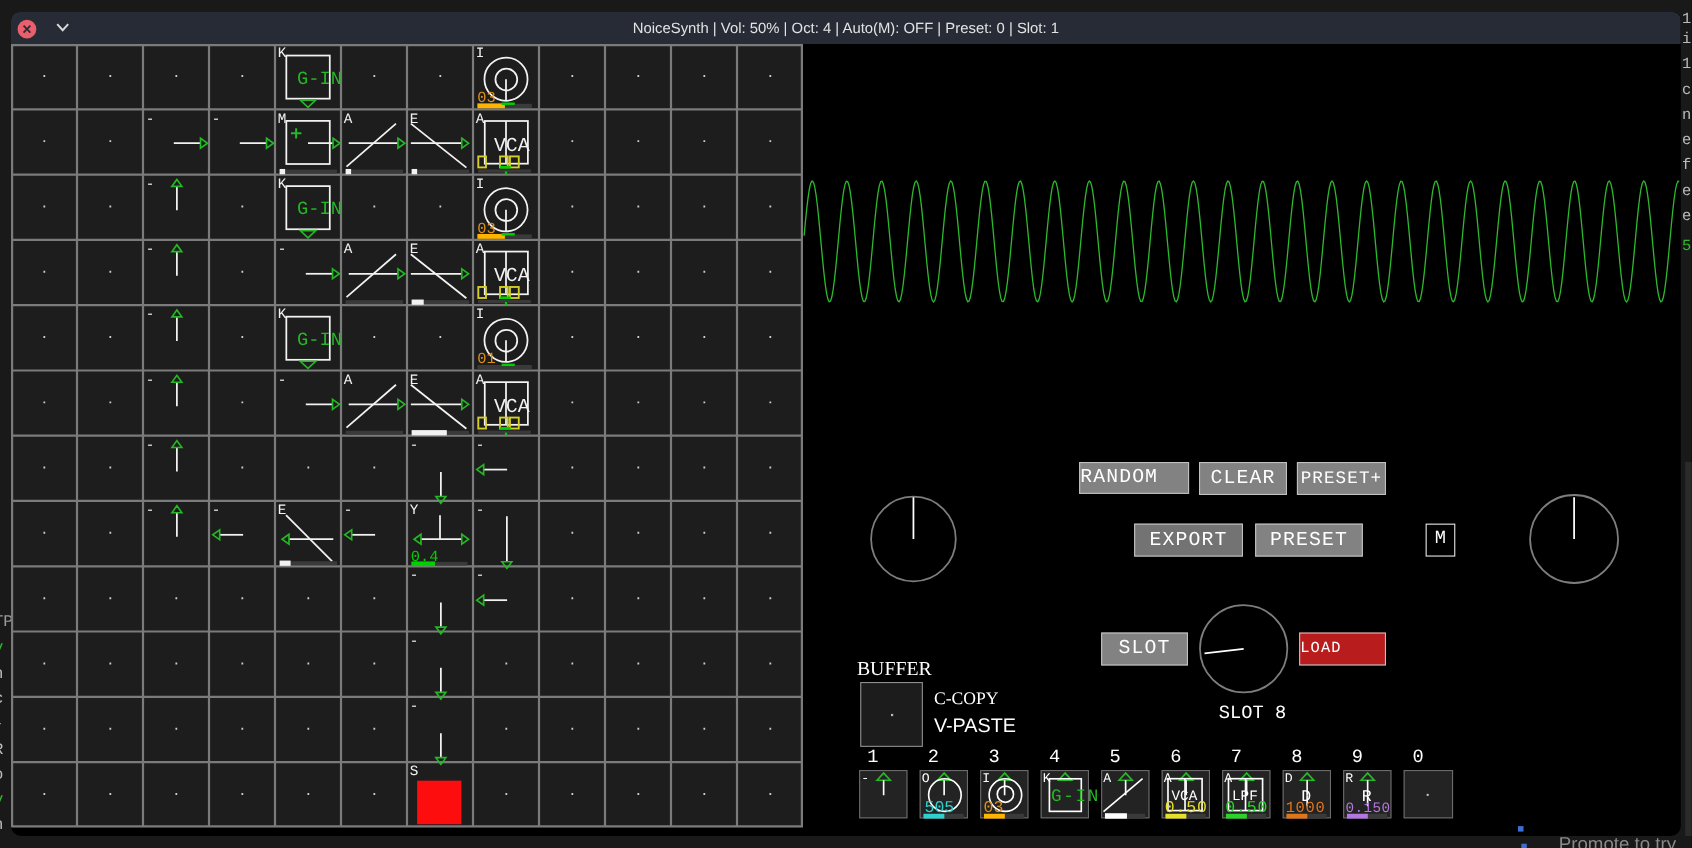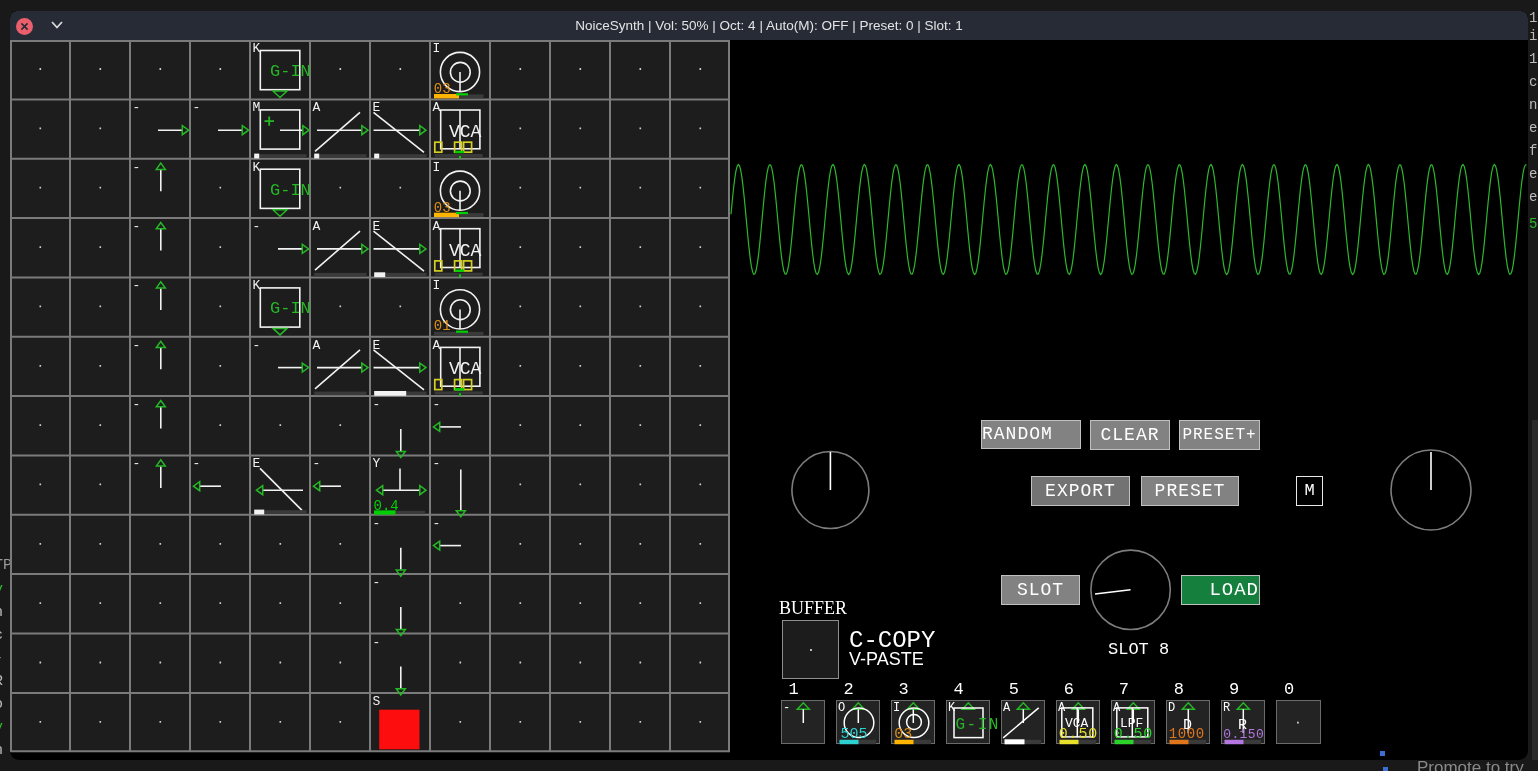--- a/index.html
+++ b/index.html
@@ -299,34 +299,34 @@
 <svg style="position:absolute;left:720px;top:0" width="798" height="720" viewBox="0 0 798 720">
       <polyline points="1,203.3 2.2,190.5 3.4,178.7 4.6,168.6 5.8,160.7 7,155.6 8.2,153.5 9.4,154.6 10.6,158.7 11.8,165.7 13,175.1 14.2,186.4 15.4,198.9 16.6,212.1 17.8,225 19,236.9 20.2,247.3 21.4,255.4 22.6,260.9 23.8,263.4 25,262.7 26.2,259 27.4,252.3 28.6,243.2 29.8,232.1 31,219.7 32.2,206.6 33.4,193.6 34.6,181.5 35.8,170.9 37,162.4 38.2,156.6 39.4,153.8 40.6,154 41.8,157.4 43,163.7 44.2,172.5 45.4,183.4 46.6,195.7 47.8,208.8 49,221.8 50.2,234.1 51.4,244.9 52.6,253.6 53.8,259.8 55,263 56.2,263.2 57.4,260.2 58.6,254.2 59.8,245.7 61,235 62.2,222.9 63.4,209.9 64.6,196.8 65.8,184.4 67,173.4 68.2,164.3 69.4,157.8 70.6,154.2 71.8,153.7 73,156.3 74.2,161.9 75.4,170.1 76.6,180.5 77.8,192.6 79,205.5 80.2,218.6 81.4,231.1 82.6,242.4 83.8,251.7 85,258.5 86.2,262.5 87.4,263.4 88.6,261.2 89.8,256 91,248.1 92.2,237.9 93.4,226 94.6,213.2 95.8,200 97,187.4 98.2,176 99.4,166.4 100.6,159.2 101.8,154.8 103,153.5 104.2,155.3 105.4,160.2 106.6,167.8 107.8,177.7 109,189.4 110.2,202.2 111.4,215.3 112.6,228.1 113.8,239.7 115,249.6 116.2,257.1 117.4,261.8 118.6,263.5 119.8,262.1 121,257.6 122.2,250.3 123.4,240.6 124.6,229.1 125.8,216.4 127,203.3 128.2,190.5 129.4,178.7 130.6,168.6 131.8,160.7 133,155.6 134.2,153.5 135.4,154.6 136.6,158.7 137.8,165.7 139,175.1 140.2,186.4 141.4,198.9 142.6,212.1 143.8,225 145,236.9 146.2,247.3 147.4,255.4 148.6,260.9 149.8,263.4 151,262.7 152.2,259 153.4,252.3 154.6,243.2 155.8,232.1 157,219.7 158.2,206.6 159.4,193.6 160.6,181.5 161.8,170.9 163,162.4 164.2,156.6 165.4,153.8 166.6,154 167.8,157.4 169,163.7 170.2,172.5 171.4,183.4 172.6,195.7 173.8,208.8 175,221.8 176.2,234.1 177.4,244.9 178.6,253.6 179.8,259.8 181,263 182.2,263.2 183.4,260.2 184.6,254.2 185.8,245.7 187,235 188.2,222.9 189.4,209.9 190.6,196.8 191.8,184.4 193,173.4 194.2,164.3 195.4,157.8 196.6,154.2 197.8,153.7 199,156.3 200.2,161.9 201.4,170.1 202.6,180.5 203.8,192.6 205,205.5 206.2,218.6 207.4,231.1 208.6,242.4 209.8,251.7 211,258.5 212.2,262.5 213.4,263.4 214.6,261.2 215.8,256 217,248.1 218.2,237.9 219.4,226 220.6,213.2 221.8,200 223,187.4 224.2,176 225.4,166.4 226.6,159.2 227.8,154.8 229,153.5 230.2,155.3 231.4,160.2 232.6,167.8 233.8,177.7 235,189.4 236.2,202.2 237.4,215.3 238.6,228.1 239.8,239.7 241,249.6 242.2,257.1 243.4,261.8 244.6,263.5 245.8,262.1 247,257.6 248.2,250.3 249.4,240.6 250.6,229.1 251.8,216.4 253,203.3 254.2,190.5 255.4,178.7 256.6,168.6 257.8,160.7 259,155.6 260.2,153.5 261.4,154.6 262.6,158.7 263.8,165.7 265,175.1 266.2,186.4 267.4,198.9 268.6,212.1 269.8,225 271,236.9 272.2,247.3 273.4,255.4 274.6,260.9 275.8,263.4 277,262.7 278.2,259 279.4,252.3 280.6,243.2 281.8,232.1 283,219.7 284.2,206.6 285.4,193.6 286.6,181.5 287.8,170.9 289,162.4 290.2,156.6 291.4,153.8 292.6,154 293.8,157.4 295,163.7 296.2,172.5 297.4,183.4 298.6,195.7 299.8,208.8 301,221.8 302.2,234.1 303.4,244.9 304.6,253.6 305.8,259.8 307,263 308.2,263.2 309.4,260.2 310.6,254.2 311.8,245.7 313,235 314.2,222.9 315.4,209.9 316.6,196.8 317.8,184.4 319,173.4 320.2,164.3 321.4,157.8 322.6,154.2 323.8,153.7 325,156.3 326.2,161.9 327.4,170.1 328.6,180.5 329.8,192.6 331,205.5 332.2,218.6 333.4,231.1 334.6,242.4 335.8,251.7 337,258.5 338.2,262.5 339.4,263.4 340.6,261.2 341.8,256 343,248.1 344.2,237.9 345.4,226 346.6,213.2 347.8,200 349,187.4 350.2,176 351.4,166.4 352.6,159.2 353.8,154.8 355,153.5 356.2,155.3 357.4,160.2 358.6,167.8 359.8,177.7 361,189.4 362.2,202.2 363.4,215.3 364.6,228.1 365.8,239.7 367,249.6 368.2,257.1 369.4,261.8 370.6,263.5 371.8,262.1 373,257.6 374.2,250.3 375.4,240.6 376.6,229.1 377.8,216.4 379,203.3 380.2,190.5 381.4,178.7 382.6,168.6 383.8,160.7 385,155.6 386.2,153.5 387.4,154.6 388.6,158.7 389.8,165.7 391,175.1 392.2,186.4 393.4,198.9 394.6,212.1 395.8,225 397,236.9 398.2,247.3 399.4,255.4 400.6,260.9 401.8,263.4 403,262.7 404.2,259 405.4,252.3 406.6,243.2 407.8,232.1 409,219.7 410.2,206.6 411.4,193.6 412.6,181.5 413.8,170.9 415,162.4 416.2,156.6 417.4,153.8 418.6,154 419.8,157.4 421,163.7 422.2,172.5 423.4,183.4 424.6,195.7 425.8,208.8 427,221.8 428.2,234.1 429.4,244.9 430.6,253.6 431.8,259.8 433,263 434.2,263.2 435.4,260.2 436.6,254.2 437.8,245.7 439,235 440.2,222.9 441.4,209.9 442.6,196.8 443.8,184.4 445,173.4 446.2,164.3 447.4,157.8 448.6,154.2 449.8,153.7 451,156.3 452.2,161.9 453.4,170.1 454.6,180.5 455.8,192.6 457,205.5 458.2,218.6 459.4,231.1 460.6,242.4 461.8,251.7 463,258.5 464.2,262.5 465.4,263.4 466.6,261.2 467.8,256 469,248.1 470.2,237.9 471.4,226 472.6,213.2 473.8,200 475,187.4 476.2,176 477.4,166.4 478.6,159.2 479.8,154.8 481,153.5 482.2,155.3 483.4,160.2 484.6,167.8 485.8,177.7 487,189.4 488.2,202.2 489.4,215.3 490.6,228.1 491.8,239.7 493,249.6 494.2,257.1 495.4,261.8 496.6,263.5 497.8,262.1 499,257.6 500.2,250.3 501.4,240.6 502.6,229.1 503.8,216.4 505,203.3 506.2,190.5 507.4,178.7 508.6,168.6 509.8,160.7 511,155.6 512.2,153.5 513.4,154.6 514.6,158.7 515.8,165.7 517,175.1 518.2,186.4 519.4,198.9 520.6,212.1 521.8,225 523,236.9 524.2,247.3 525.4,255.4 526.6,260.9 527.8,263.4 529,262.7 530.2,259 531.4,252.3 532.6,243.2 533.8,232.1 535,219.7 536.2,206.6 537.4,193.6 538.6,181.5 539.8,170.9 541,162.4 542.2,156.6 543.4,153.8 544.6,154 545.8,157.4 547,163.7 548.2,172.5 549.4,183.4 550.6,195.7 551.8,208.8 553,221.8 554.2,234.1 555.4,244.9 556.6,253.6 557.8,259.8 559,263 560.2,263.2 561.4,260.2 562.6,254.2 563.8,245.7 565,235 566.2,222.9 567.4,209.9 568.6,196.8 569.8,184.4 571,173.4 572.2,164.3 573.4,157.8 574.6,154.2 575.8,153.7 577,156.3 578.2,161.9 579.4,170.1 580.6,180.5 581.8,192.6 583,205.5 584.2,218.6 585.4,231.1 586.6,242.4 587.8,251.7 589,258.5 590.2,262.5 591.4,263.4 592.6,261.2 593.8,256 595,248.1 596.2,237.9 597.4,226 598.6,213.2 599.8,200 601,187.4 602.2,176 603.4,166.4 604.6,159.2 605.8,154.8 607,153.5 608.2,155.3 609.4,160.2 610.6,167.8 611.8,177.7 613,189.4 614.2,202.2 615.4,215.3 616.6,228.1 617.8,239.7 619,249.6 620.2,257.1 621.4,261.8 622.6,263.5 623.8,262.1 625,257.6 626.2,250.3 627.4,240.6 628.6,229.1 629.8,216.4 631,203.3 632.2,190.5 633.4,178.7 634.6,168.6 635.8,160.7 637,155.6 638.2,153.5 639.4,154.6 640.6,158.7 641.8,165.7 643,175.1 644.2,186.4 645.4,198.9 646.6,212.1 647.8,225 649,236.9 650.2,247.3 651.4,255.4 652.6,260.9 653.8,263.4 655,262.7 656.2,259 657.4,252.3 658.6,243.2 659.8,232.1 661,219.7 662.2,206.6 663.4,193.6 664.6,181.5 665.8,170.9 667,162.4 668.2,156.6 669.4,153.8 670.6,154 671.8,157.4 673,163.7 674.2,172.5 675.4,183.4 676.6,195.7 677.8,208.8 679,221.8 680.2,234.1 681.4,244.9 682.6,253.6 683.8,259.8 685,263 686.2,263.2 687.4,260.2 688.6,254.2 689.8,245.7 691,235 692.2,222.9 693.4,209.9 694.6,196.8 695.8,184.4 697,173.4 698.2,164.3 699.4,157.8 700.6,154.2 701.8,153.7 703,156.3 704.2,161.9 705.4,170.1 706.6,180.5 707.8,192.6 709,205.5 710.2,218.6 711.4,231.1 712.6,242.4 713.8,251.7 715,258.5 716.2,262.5 717.4,263.4 718.6,261.2 719.8,256 721,248.1 722.2,237.9 723.4,226 724.6,213.2 725.8,200 727,187.4 728.2,176 729.4,166.4 730.6,159.2 731.8,154.8 733,153.5 734.2,155.3 735.4,160.2 736.6,167.8 737.8,177.7 739,189.4 740.2,202.2 741.4,215.3 742.6,228.1 743.8,239.7 745,249.6 746.2,257.1 747.4,261.8 748.6,263.5 749.8,262.1 751,257.6 752.2,250.3 753.4,240.6 754.6,229.1 755.8,216.4 757,203.3 758.2,190.5 759.4,178.7 760.6,168.6 761.8,160.7 763,155.6 764.2,153.5 765.4,154.6 766.6,158.7 767.8,165.7 769,175.1 770.2,186.4 771.4,198.9 772.6,212.1 773.8,225 775,236.9 776.2,247.3 777.4,255.4 778.6,260.9 779.8,263.4 781,262.7 782.2,259 783.4,252.3 784.6,243.2 785.8,232.1 787,219.7 788.2,206.6 789.4,193.6 790.6,181.5 791.8,170.9 793,162.4 794.2,156.6 795.4,153.8 796.6,154" fill="none" stroke="#2cb82c" stroke-width="1.2"></polyline>
     </svg>
 <div style="position:absolute;left:971px;top:409px;width:100px;height:29px;background:#828282;border:1px solid #c0c0c0;box-sizing:border-box;color:#fff;font-family:'Liberation Mono',monospace;font-size:18px;text-align:left;line-height:27px;letter-spacing:1.0px">RANDOM</div>
     <div style="position:absolute;left:1080px;top:409px;width:80px;height:30px;background:#828282;border:1px solid #c0c0c0;box-sizing:border-box;color:#fff;font-family:'Liberation Mono',monospace;font-size:18px;text-align:center;line-height:28px;letter-spacing:1.0px">CLEAR</div>
     <div style="position:absolute;left:1169px;top:409px;width:81px;height:30px;background:#828282;border:1px solid #c0c0c0;box-sizing:border-box;color:#ffffff;font-family:'Liberation Mono',monospace;font-size:16px;text-align:center;line-height:28px;letter-spacing:1.0px">PRESET+</div>
     <div style="position:absolute;left:1021px;top:465px;width:99px;height:30px;background:#737373;border:1px solid #c0c0c0;box-sizing:border-box;color:#fff;font-family:'Liberation Mono',monospace;font-size:18px;text-align:center;line-height:28px;letter-spacing:1.0px">EXPORT</div>
     <div style="position:absolute;left:1131px;top:465px;width:98px;height:30px;background:#828282;border:1px solid #c0c0c0;box-sizing:border-box;color:#fff;font-family:'Liberation Mono',monospace;font-size:18px;text-align:center;line-height:28px;letter-spacing:1.0px">PRESET</div>
     <div style="position:absolute;left:1286px;top:465px;width:27px;height:30px;background:#000;border:1px solid #e8e8e8;box-sizing:border-box;color:#fff;font-family:'Liberation Mono',monospace;font-size:17px;text-align:center;line-height:28px">M</div>
     <div style="position:absolute;left:991px;top:564px;width:79px;height:30px;background:#828282;border:1px solid #c0c0c0;box-sizing:border-box;color:#fff;font-family:'Liberation Mono',monospace;font-size:18px;text-align:center;line-height:28px;letter-spacing:1.0px">SLOT</div>
-    <div style="position:absolute;left:1171px;top:564px;width:79px;height:30px;background:#15803d;border:1px solid #c0c0c0;box-sizing:border-box;color:#fff;font-family:'Liberation Mono',monospace;font-size:19px;text-align:right;line-height:28px;letter-spacing:1.0px">LOAD</div>
+    <div style="position:absolute;left:1171px;top:564px;width:79px;height:30px;background:#b91c1c;border:1px solid #c0c0c0;box-sizing:border-box;color:#fff;font-family:'Liberation Mono',monospace;font-size:14px;text-align:left;line-height:28px;letter-spacing:1.0px">LOAD</div>
     <svg style="position:absolute;left:0;top:0" width="1518" height="749" viewBox="0 0 1518 749">
       <circle cx="820.4" cy="479" r="38.5" fill="none" stroke="#7d7d7d" stroke-width="1.6"></circle>
       <path d="M820.4 441V479" stroke="#fff" stroke-width="1.6"></path>
       <circle cx="1421" cy="479" r="40" fill="none" stroke="#7d7d7d" stroke-width="1.6"></circle>
       <path d="M1421 441V479" stroke="#fff" stroke-width="1.6"></path>
       <circle cx="1120.6" cy="578.8" r="39.7" fill="none" stroke="#7d7d7d" stroke-width="1.6"></circle>
       <path d="M1120.6 578.8 1085 583" stroke="#fff" stroke-width="1.6"></path>
     </svg>
     <div style="position:absolute;left:769px;top:587px;font-family:Liberation Serif, serif;font-size:18px;color:#fff;white-space:pre">BUFFER</div>
     <div style="position:absolute;left:771.8px;top:609px;width:57px;height:59px;background:#1c1c1c;border:1px solid #8e8e8e;box-sizing:border-box">
       <div style="position:absolute;left:27px;top:28px;width:2px;height:2px;background:#bbb"></div>
     </div>
-    <div style="position:absolute;left:839px;top:616px;font-family:Liberation Mono, monospace;font-size:24px;color:#fff;white-space:pre">C-COPY</div>
+    <div style="position:absolute;left:839px;top:616px;font-family:Liberation Serif, serif;font-size:16px;color:#fff;white-space:pre">C-COPY</div>
     <div style="position:absolute;left:839px;top:637.5px;font-family:Liberation Sans, sans-serif;font-size:18px;color:#fff;white-space:pre">V-PASTE</div>
     <div style="position:absolute;left:1098px;top:628.5px;font-family:'Liberation Mono',monospace;font-size:17px;color:#fff;white-space:pre">SLOT 8</div>
 <div style="position:absolute;left:770.5px;top:688.5px;width:44.6px;height:44.6px;background:#232323;border:1px solid #6b6b6b;box-sizing:border-box"></div>
     <div style="position:absolute;left:778.5px;top:669px;font-family:'Liberation Mono',monospace;font-size:17px;color:#fff;white-space:pre">1</div>
     <div style="position:absolute;left:825.5px;top:688.5px;width:44.6px;height:44.6px;background:#232323;border:1px solid #6b6b6b;box-sizing:border-box"></div>
     <div style="position:absolute;left:833.5px;top:669px;font-family:'Liberation Mono',monospace;font-size:17px;color:#fff;white-space:pre">2</div>
     <div style="position:absolute;left:880.6px;top:688.5px;width:44.6px;height:44.6px;background:#232323;border:1px solid #6b6b6b;box-sizing:border-box"></div>
     <div style="position:absolute;left:888.6px;top:669px;font-family:'Liberation Mono',monospace;font-size:17px;color:#fff;white-space:pre">3</div>
     <div style="position:absolute;left:935.6px;top:688.5px;width:44.6px;height:44.6px;background:#232323;border:1px solid #6b6b6b;box-sizing:border-box"></div>
     <div style="position:absolute;left:943.6px;top:669px;font-family:'Liberation Mono',monospace;font-size:17px;color:#fff;white-space:pre">4</div>

